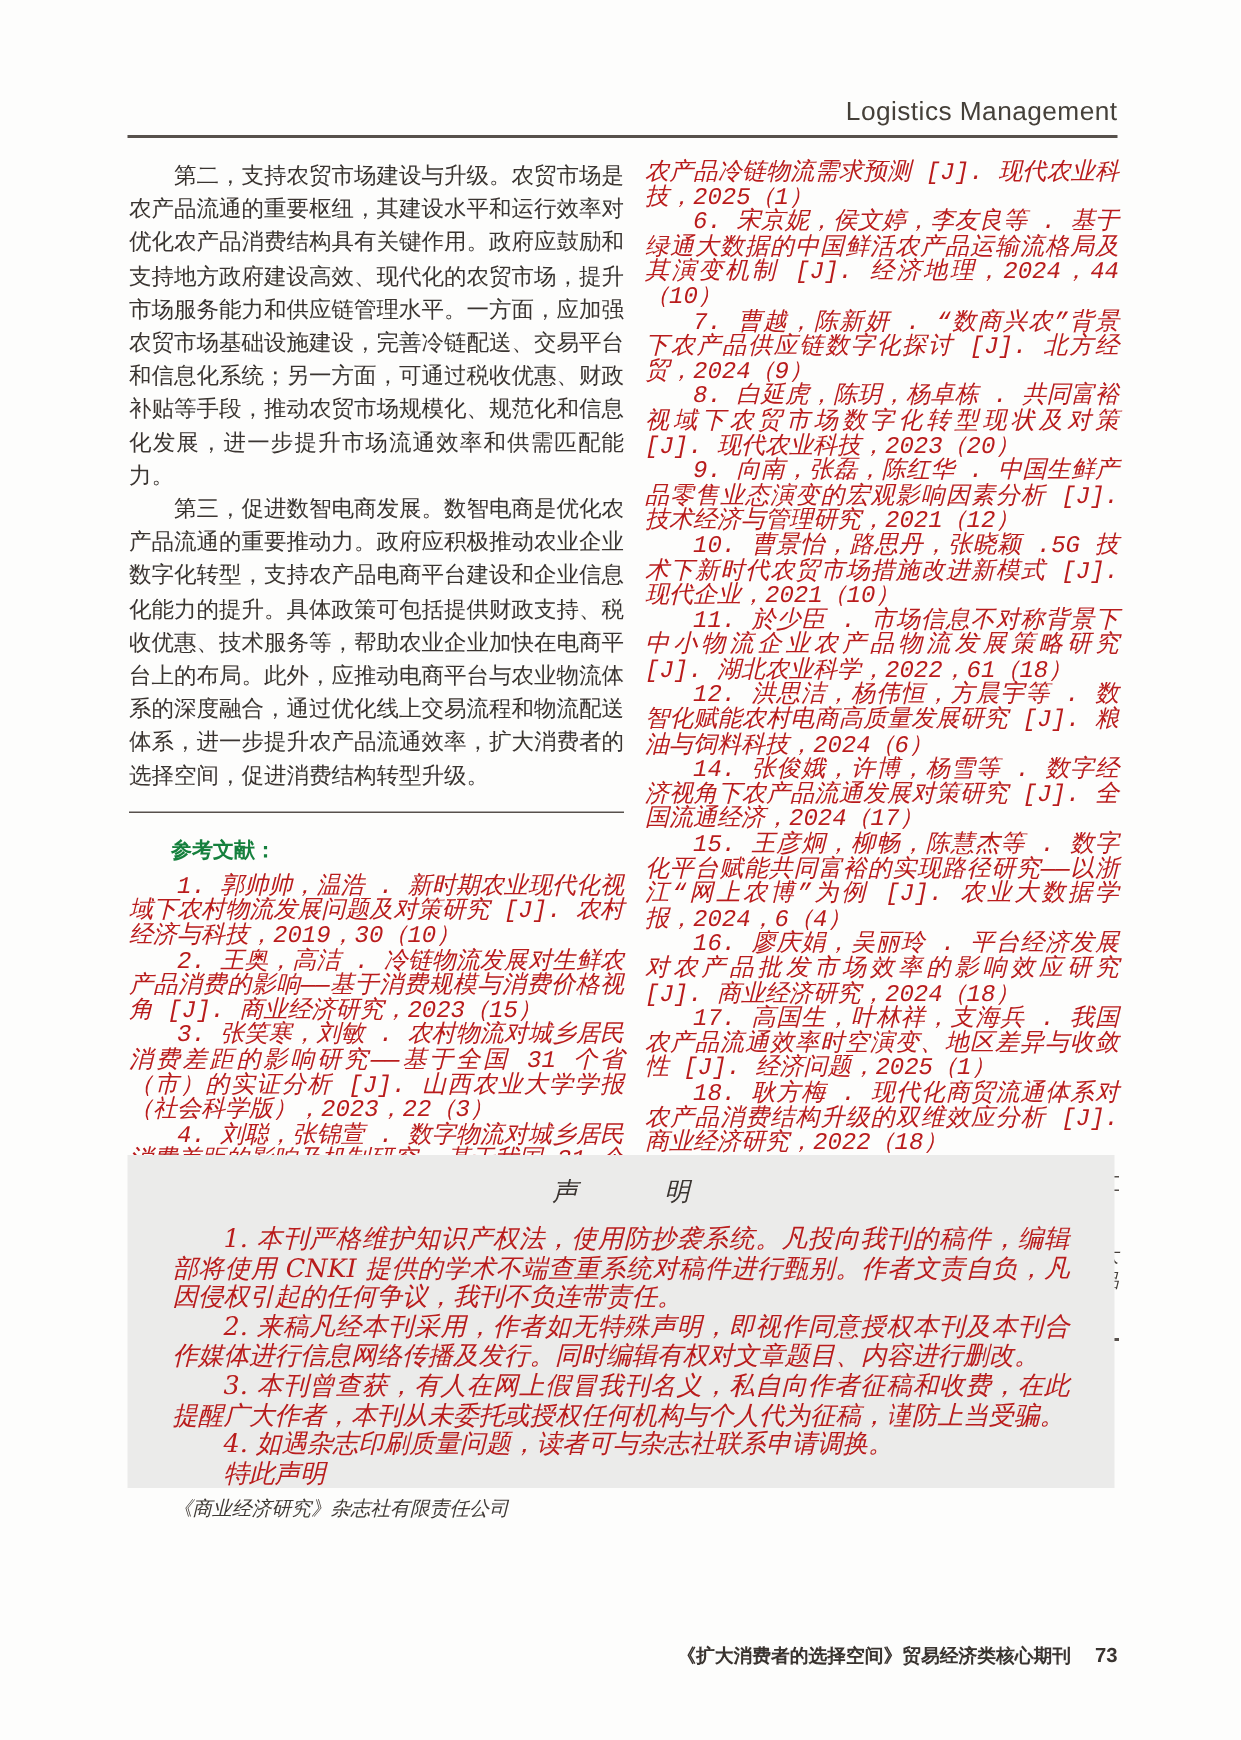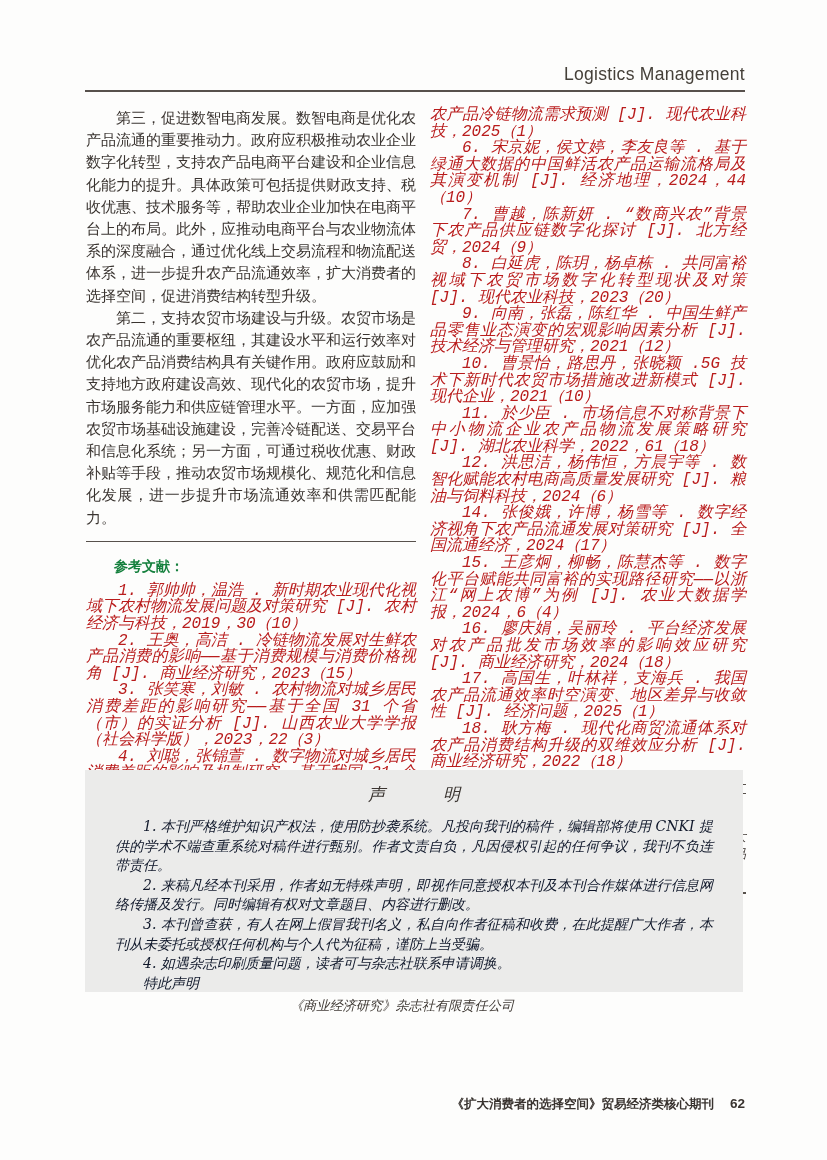--- a/index.html
+++ b/index.html
@@ -62,26 +62,26 @@
     position:absolute; left:85px; top:770px; width:658px; height:222px;
     background:#ebebea; box-sizing:border-box; padding:13px 30px 0 30px;
   }
   .decl-title {
     display:flex; justify-content:center; gap:3.4em;
     font-family:"DejaVu Serif", serif; font-style:italic;
     font-size:17px; color:#3a3430; margin:0 0 11px 0;
   }
   .decl-para {
     font-family:"DejaVu Serif", serif; font-style:italic;
-    font-size:14px; line-height:19.6px; text-align:justify;
-    text-indent:2em; margin:0; color:#0f172a;
+    font-size:17px; line-height:19.6px; text-align:justify;
+    text-indent:2em; margin:0; color:#b91c1c;
   }
   .decl-sign {
     font-family:"DejaVu Serif", serif; font-style:italic;
-    font-size:13.2px; text-align:center; margin-top:4px; padding-right:24px;
+    font-size:13.2px; text-align:left; margin-top:4px; padding-right:24px;
     color:#3f3934;
   }
 
   
   .footer {
     position:absolute; top:1096px; right:82px;
     font-family:"Liberation Sans", sans-serif; font-weight:bold;
     font-size:12.5px; color:#39332f;
     display:flex; gap:16px; align-items:baseline;
   }
@@ -89,22 +89,22 @@
 </style>
 </head>
 <body>
 
 <div class="page">
 
   <div class="header-title">Logistics Management</div>
   <div class="header-rule"></div>
 
   <div class="col-left">
+    <p class="body-para">第二，支持农贸市场建设与升级。农贸市场是农产品流通的重要枢纽，其建设水平和运行效率对优化农产品消费结构具有关键作用。政府应鼓励和支持地方政府建设高效、现代化的农贸市场，提升市场服务能力和供应链管理水平。一方面，应加强农贸市场基础设施建设，完善冷链配送、交易平台和信息化系统；另一方面，可通过税收优惠、财政补贴等手段，推动农贸市场规模化、规范化和信息化发展，进一步提升市场流通效率和供需匹配能力。</p>
     <p class="body-para">第三，促进数智电商发展。数智电商是优化农产品流通的重要推动力。政府应积极推动农业企业数字化转型，支持农产品电商平台建设和企业信息化能力的提升。具体政策可包括提供财政支持、税收优惠、技术服务等，帮助农业企业加快在电商平台上的布局。此外，应推动电商平台与农业物流体系的深度融合，通过优化线上交易流程和物流配送体系，进一步提升农产品流通效率，扩大消费者的选择空间，促进消费结构转型升级。</p>
-    <p class="body-para">第二，支持农贸市场建设与升级。农贸市场是农产品流通的重要枢纽，其建设水平和运行效率对优化农产品消费结构具有关键作用。政府应鼓励和支持地方政府建设高效、现代化的农贸市场，提升市场服务能力和供应链管理水平。一方面，应加强农贸市场基础设施建设，完善冷链配送、交易平台和信息化系统；另一方面，可通过税收优惠、财政补贴等手段，推动农贸市场规模化、规范化和信息化发展，进一步提升市场流通效率和供需匹配能力。</p>
 
     <hr class="refs-rule">
     <div class="refs-heading">参考文献：</div>
 
     <p class="ref">1. 郭帅帅，温浩 . 新时期农业现代化视域下农村物流发展问题及对策研究 [J]. 农村经济与科技，2019，30（10）</p>
     <p class="ref">2. 王奥，高洁 . 冷链物流发展对生鲜农产品消费的影响——基于消费规模与消费价格视角 [J]. 商业经济研究，2023（15）</p>
     <p class="ref">3. 张笑寒，刘敏 . 农村物流对城乡居民消费差距的影响研究——基于全国 31 个省（市）的实证分析 [J]. 山西农业大学学报（社会科学版），2023，22（3）</p>
     <p class="ref">4. 刘聪，张锦萱 . 数字物流对城乡居民消费差距的影响及机制研究——基于我国 31 个省级面板数据的实证检验 [J]. 物流科技，2024，47（24）</p>
     <p class="ref">5. 张小春 . 基于灰色 GM（1，1）模型的广东省生鲜</p>
   </div>
@@ -140,16 +140,16 @@
     <p class="decl-para">1. 本刊严格维护知识产权法，使用防抄袭系统。凡投向我刊的稿件，编辑部将使用 CNKI 提供的学术不端查重系统对稿件进行甄别。作者文责自负，凡因侵权引起的任何争议，我刊不负连带责任。</p>
     <p class="decl-para">2. 来稿凡经本刊采用，作者如无特殊声明，即视作同意授权本刊及本刊合作媒体进行信息网络传播及发行。同时编辑有权对文章题目、内容进行删改。</p>
     <p class="decl-para">3. 本刊曾查获，有人在网上假冒我刊名义，私自向作者征稿和收费，在此提醒广大作者，本刊从未委托或授权任何机构与个人代为征稿，谨防上当受骗。</p>
     <p class="decl-para">4. 如遇杂志印刷质量问题，读者可与杂志社联系申请调换。</p>
     <p class="decl-para">特此声明</p>
     <div class="decl-sign">《商业经济研究》杂志社有限责任公司</div>
   </div>
 
   <div class="footer">
     <span>《扩大消费者的选择空间》贸易经济类核心期刊</span>
-    <span class="page-num">62</span>
+    <span class="page-num">73</span>
   </div>
 
 </div>
 
 </body></html>

